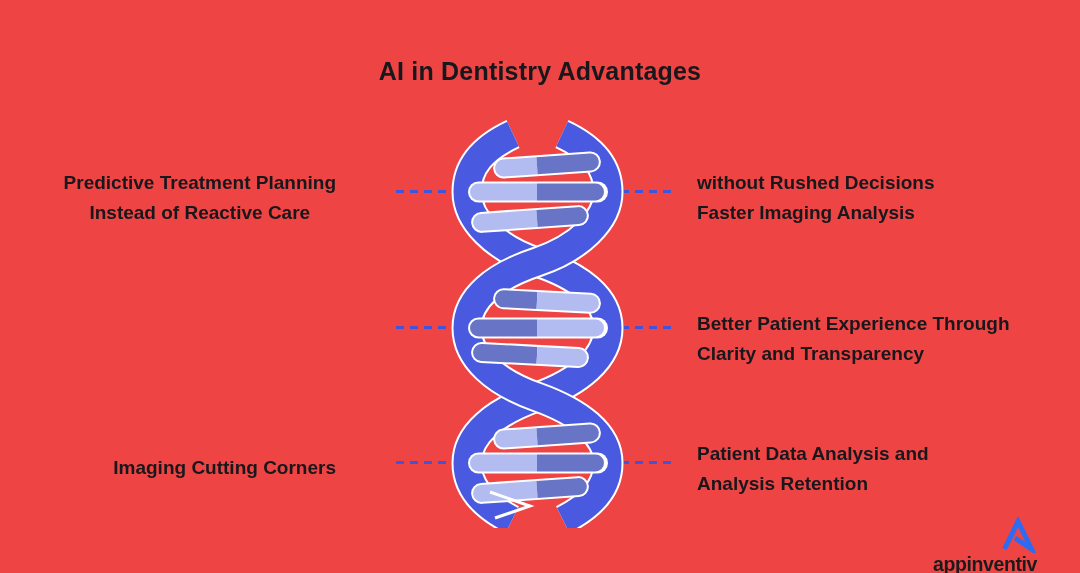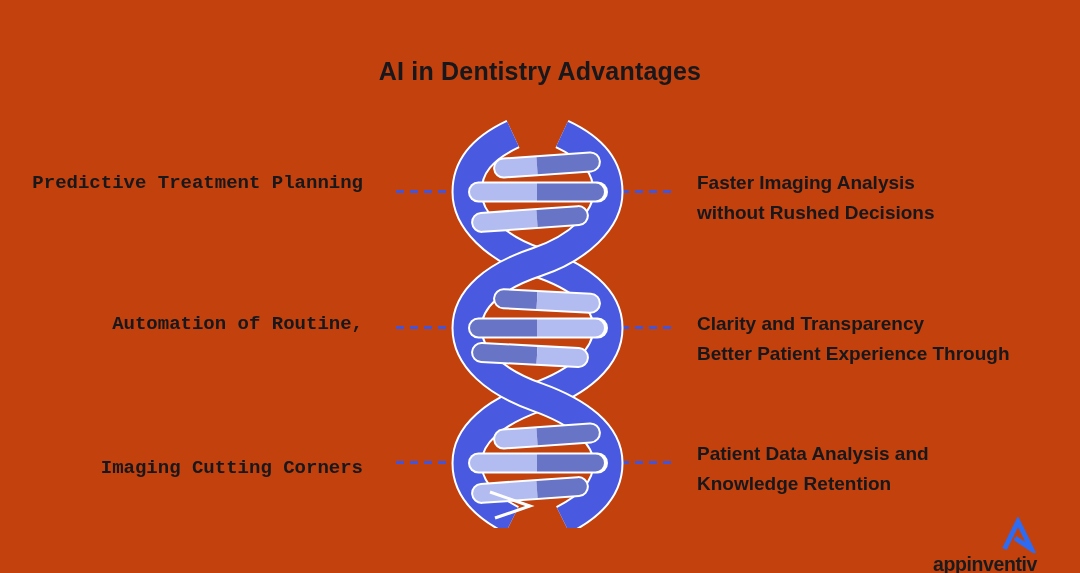--- a/index.html
+++ b/index.html
@@ -1,25 +1,25 @@
 <!DOCTYPE html>
 <html><head>
 <meta charset="utf-8">
 <style>
   html,body{margin:0;padding:0;background:#edeffc;}
   .canvas{
     position:relative;width:1080px;height:573px;overflow:hidden;
-    background:#c2410c;font-family:"Liberation Sans",sans-serif;color:#17171c;
+    background:#ef4444;font-family:"Liberation Sans",sans-serif;color:#17171c;
   }
   .title{
     position:absolute;top:57px;left:0;width:100%;margin:0;
     text-align:center;font-size:25px;font-weight:700;letter-spacing:.2px;color:#17171c;
   }
   .item{position:absolute;font-size:19px;font-weight:700;line-height:30px;color:#17171c;}
-  .item.left{right:717px;text-align:center;font-family:Liberation Mono, monospace;}
+  .item.left{right:744px;text-align:center;}
   .item.right{left:697px;text-align:left;}
   .item .ln{display:block;white-space:nowrap;}
   .dash{
     position:absolute;height:3px;
     background:repeating-linear-gradient(90deg,#4254da 0 8px,transparent 8px 14px);
   }
   .helix{position:absolute;left:433px;top:118px;}
   .logo{position:absolute;left:930px;top:517px;display:flex;align-items:flex-end;flex-direction:column;}
   .logo .brand{
     font-size:19.5px;font-weight:700;letter-spacing:-.4px;color:#1b1b1d;margin-left:3px;
@@ -27,39 +27,39 @@
 </style>
 </head>
 <body>
 
 <div class="canvas">
 
   <h1 class="title">AI in Dentistry Advantages</h1>
 
   <div class="item left" style="top:168px">
     <span class="ln">Predictive Treatment Planning</span>
+    <span class="ln">Instead of Reactive Care</span>
   </div>
   <div class="item left" style="top:309px">
-    <span class="ln">Automation of Routine,</span>
   </div>
   <div class="item left" style="top:453px">
     <span class="ln">Imaging Cutting Corners</span>
   </div>
 
   <div class="item right" style="top:168px">
+    <span class="ln">without Rushed Decisions</span>
     <span class="ln">Faster Imaging Analysis</span>
-    <span class="ln">without Rushed Decisions</span>
   </div>
   <div class="item right" style="top:309px">
+    <span class="ln">Better Patient Experience Through</span>
     <span class="ln">Clarity and Transparency</span>
-    <span class="ln">Better Patient Experience Through</span>
   </div>
   <div class="item right" style="top:439px">
     <span class="ln">Patient Data Analysis and</span>
-    <span class="ln">Knowledge Retention</span>
+    <span class="ln">Analysis Retention</span>
   </div>
 
   <div class="dash" style="top:190px;left:396px;width:54px"></div>
   <div class="dash" style="top:190px;left:621px;width:51px"></div>
   <div class="dash" style="top:326px;left:396px;width:54px"></div>
   <div class="dash" style="top:326px;left:621px;width:51px"></div>
   <div class="dash" style="top:461px;left:396px;width:54px"></div>
   <div class="dash" style="top:461px;left:621px;width:51px"></div>
 
   <svg class="helix" width="209" height="410" viewBox="0 0 209 410" aria-hidden="true">

